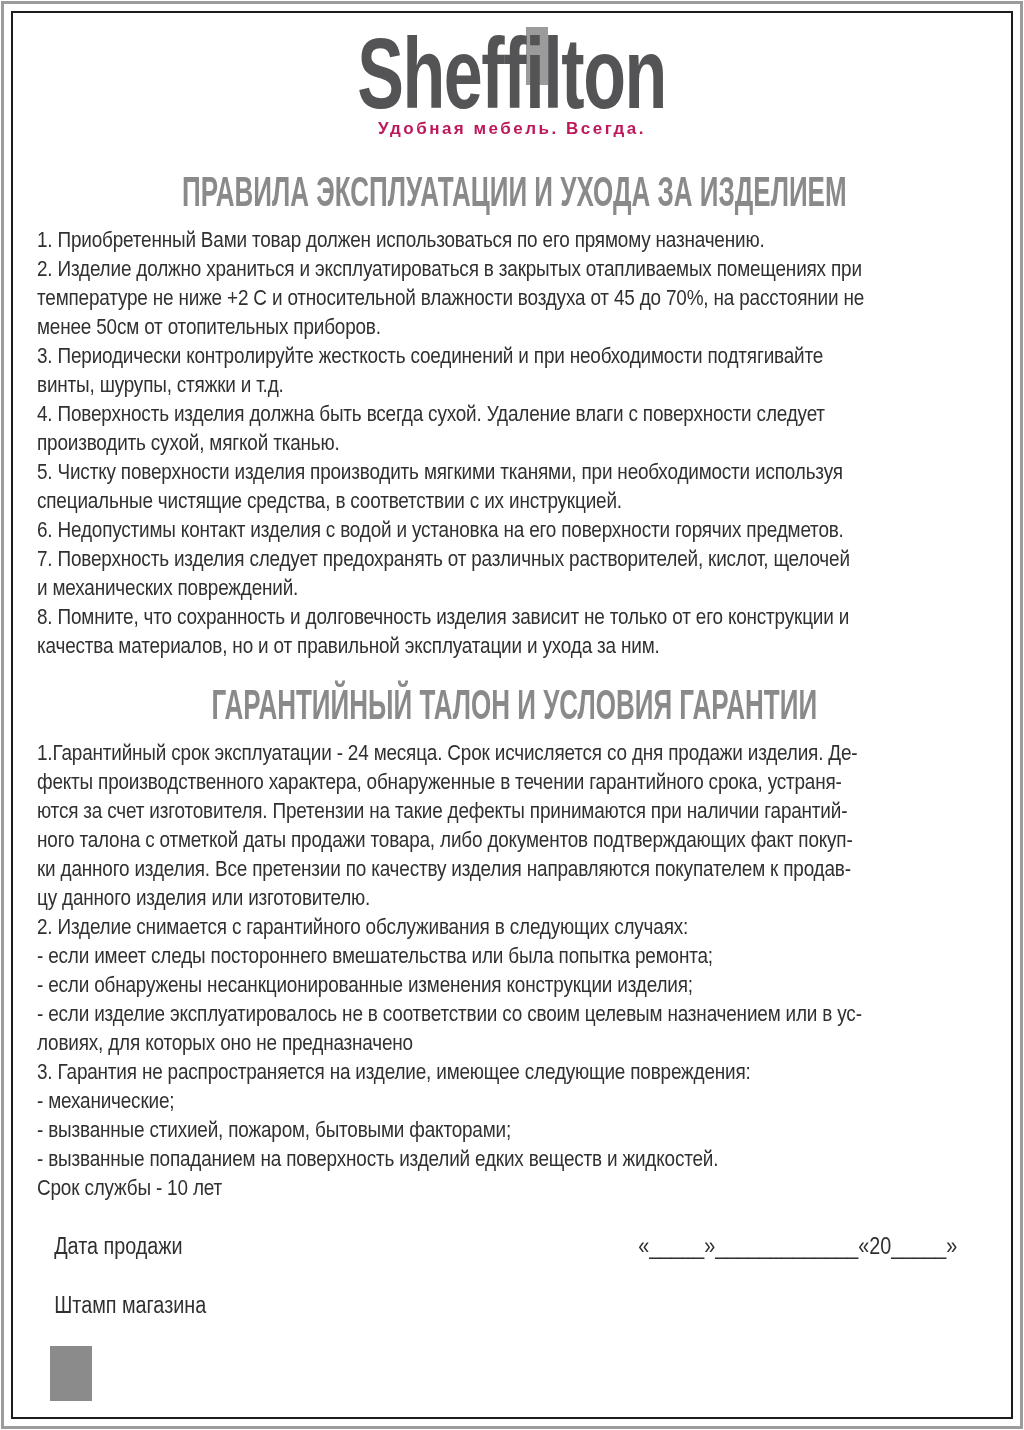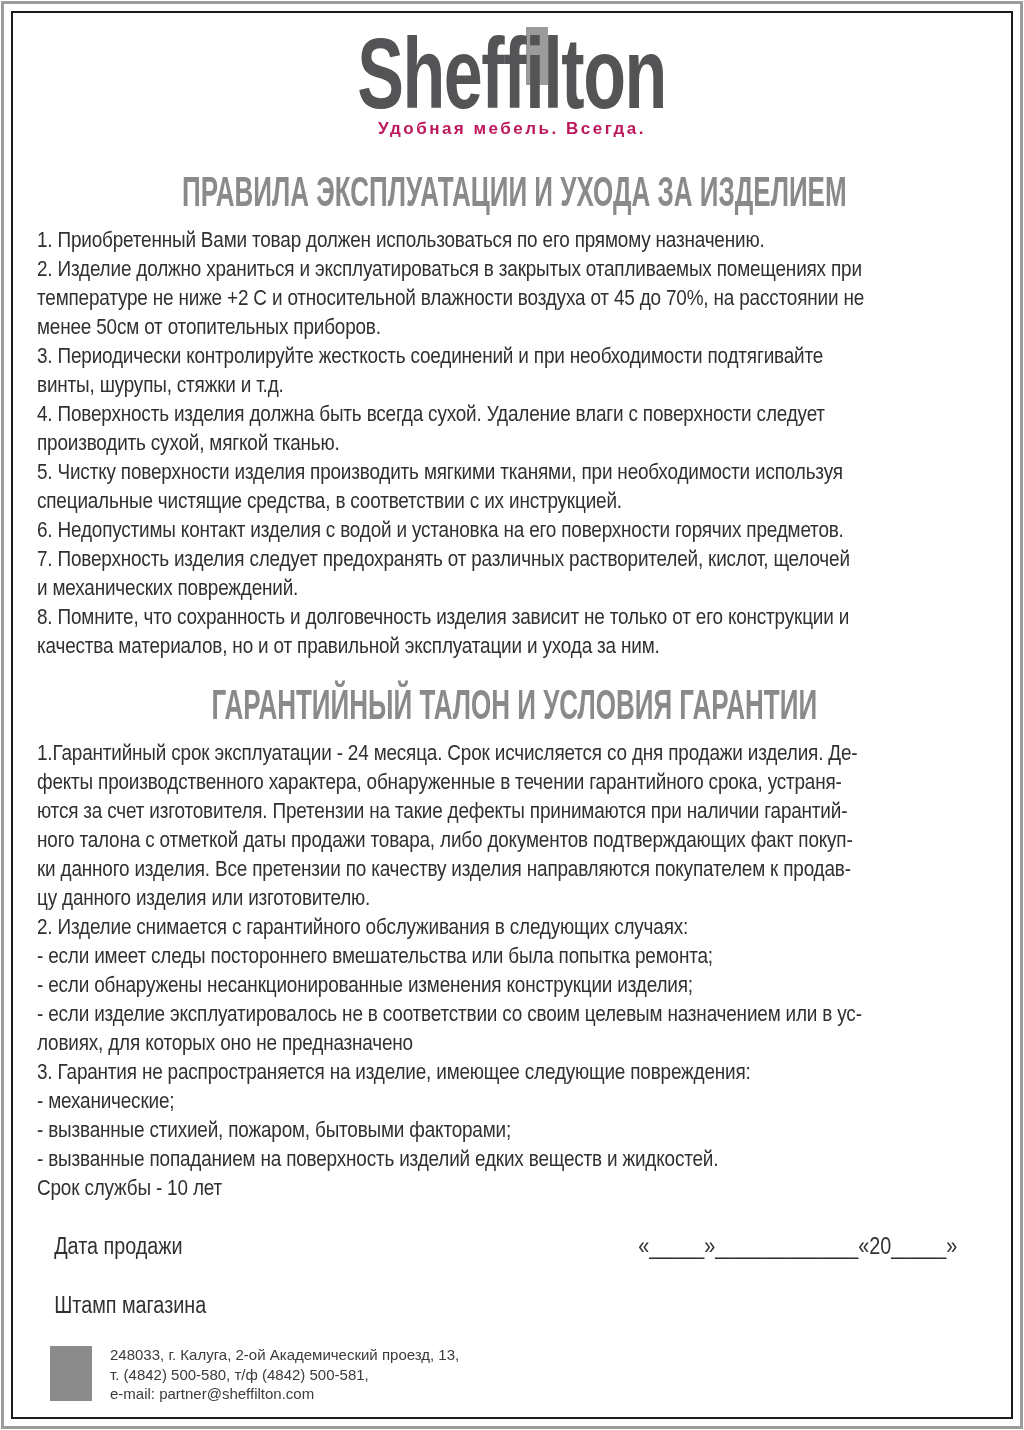--- a/index.html
+++ b/index.html
@@ -125,20 +125,15 @@
 
       <div class="sale-row">
         <span>Дата продажи</span>
         <span>«_____»_____________«20_____»</span>
       </div>
       <div class="stamp">Штамп магазина</div>
 
     </div>
 
     <div class="footer-square"></div>
-    <div class="footer-address">
-      <div>248033, г. Калуга, 2-ой Академический проезд, 13,</div>
-      <div>т. (4842) 500-580, т/ф (4842) 500-581,</div>
-      <div>e-mail: partner@sheffilton.com</div>
-    </div>
 
   </div>
 </div>
 
 </body></html>

